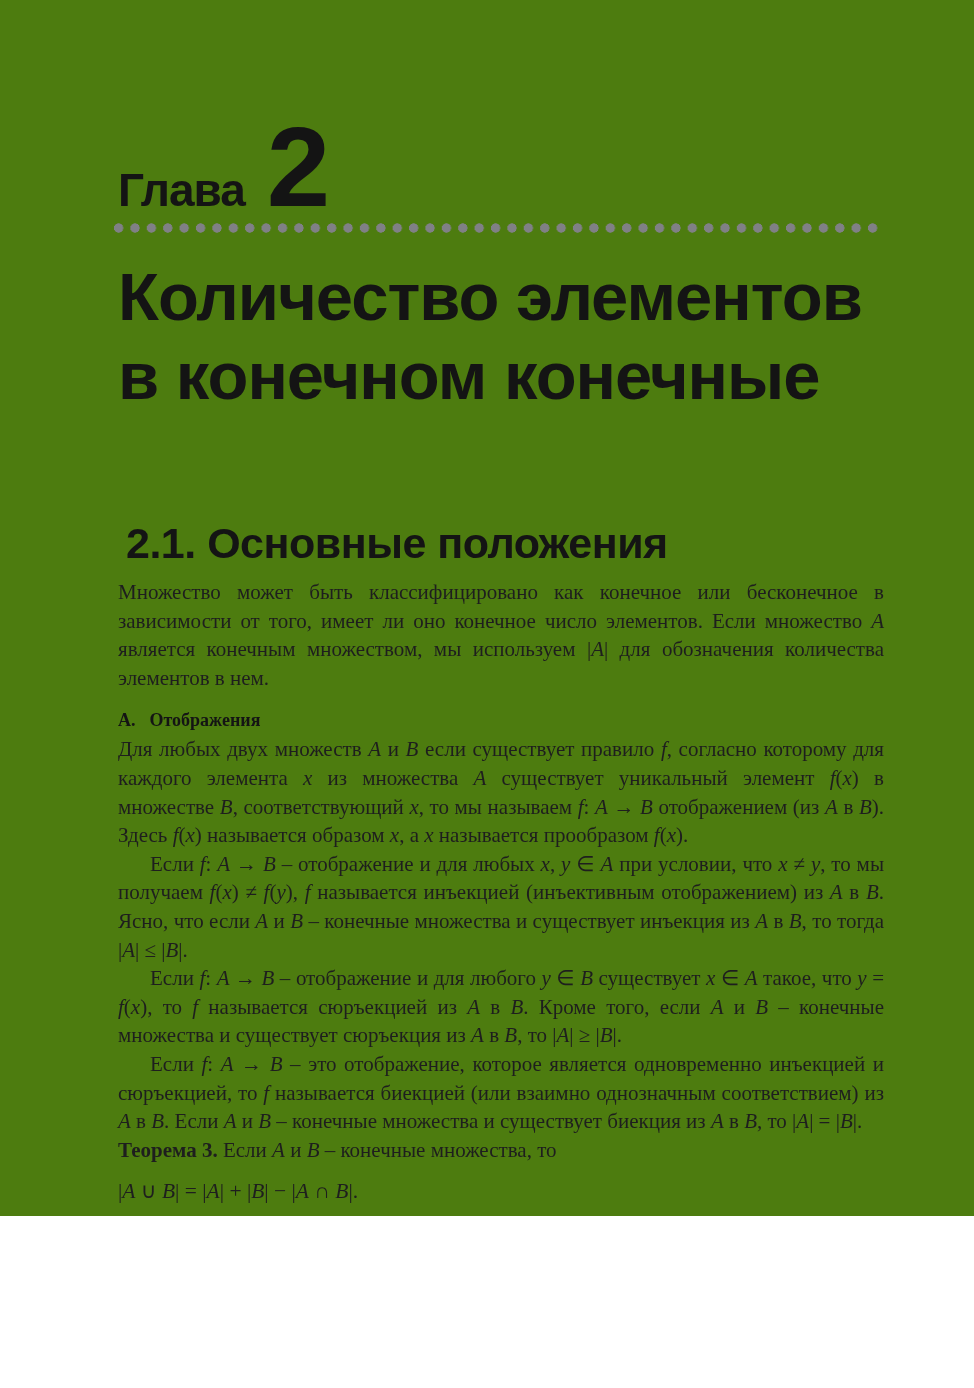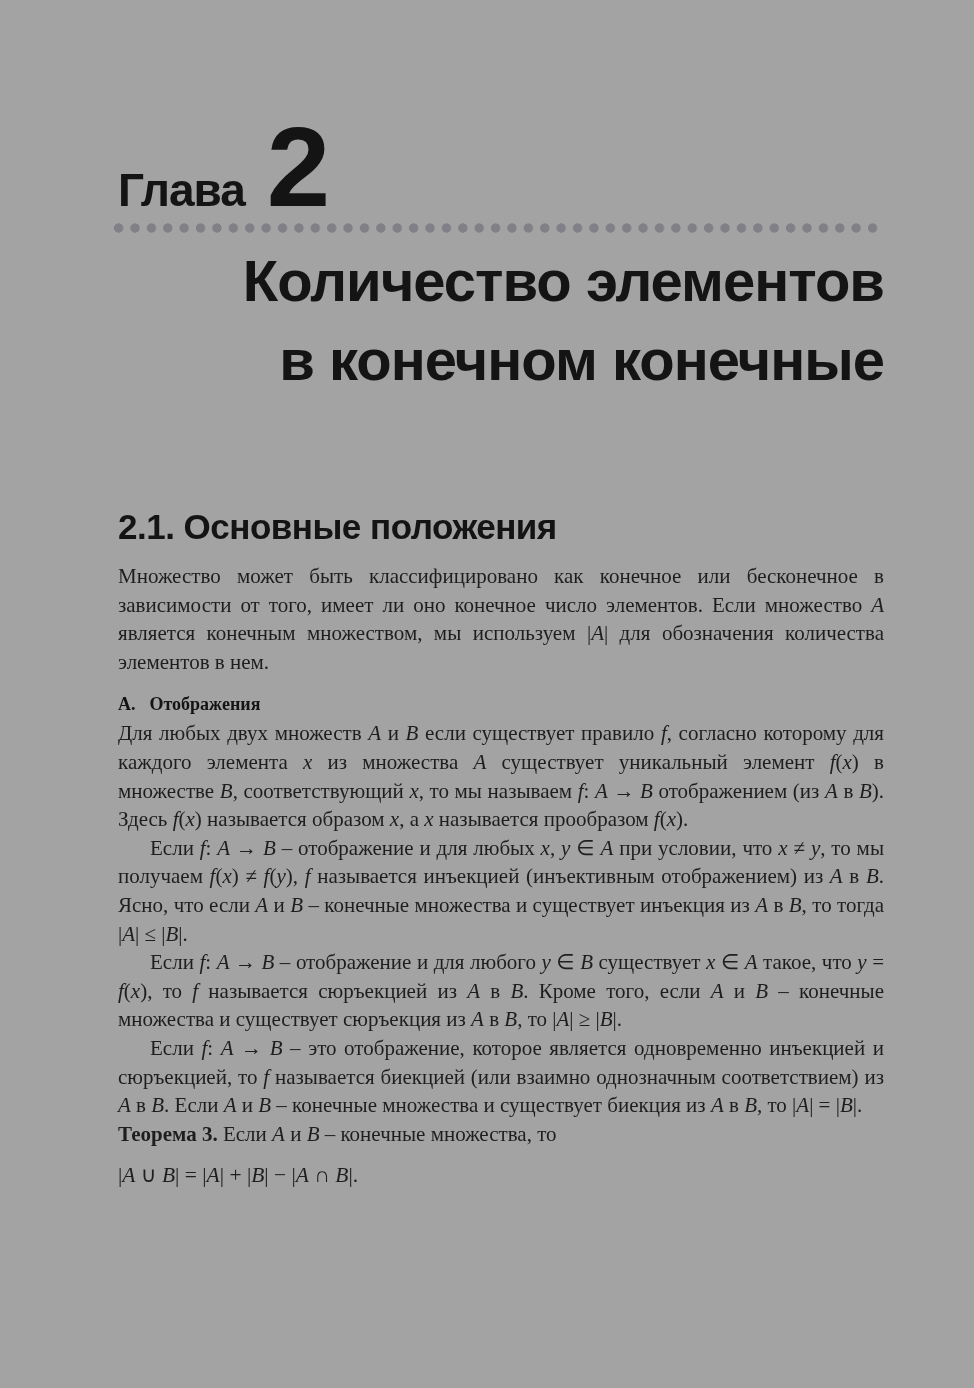--- a/index.html
+++ b/index.html
@@ -1,53 +1,53 @@
 <!DOCTYPE html>
 <html lang="ru" style="--dot-color: #808086; --ink: #1e1e1e;"><head>
 <meta charset="utf-8">
 <style>
   :root { --dot-color:#808086; --ink:#1e1e1e; --head-ink:#141414; }
   * { margin:0; padding:0; box-sizing:border-box; }
   html,body { background:#ffffff; }
   .page {
     position:relative;
-    width:974px; height:1388px;
-    background:#a3a3a3;
+    width:974px; height:1216px;
+    background:#4d7c0f;
     overflow:hidden;
     padding:118px 90px 0 118px;
     font-family:"Liberation Serif", serif;
     color:var(--ink);
   }
   
   .chapter-row {
     display:flex; align-items:baseline; gap:22px;
     font-family:"Liberation Sans", sans-serif;
     font-weight:700; color:var(--head-ink);
   }
   .chapter-label { font-size:46px; line-height:1; letter-spacing:-1px; }
   .chapter-number { font-size:114px; line-height:0.86; letter-spacing:-2px; }
   .dotted-rule {
     height:10px; margin-top:7px; margin-left:-4px;
     background-image:radial-gradient(circle at 4.6px 5px, var(--dot-color) 4.4px, rgba(0,0,0,0) 4.9px);
     background-size:16.4px 10px; background-repeat:repeat-x;
   }
   .chapter-title {
-    margin-top:8px;
-    text-align:right;
+    margin-top:24px;
+    text-align:left;
     font-family:"Liberation Sans", sans-serif;
-    font-weight:700; font-size:58px; line-height:79px;
+    font-weight:700; font-size:67px; line-height:79px;
     letter-spacing:-1px; color:var(--head-ink);
   }
   .chapter-title .t-line { display:block; }
   
   .section-heading {
     margin-top:100px;
     font-family:"Liberation Sans", sans-serif;
-    font-weight:700; font-size:35px; line-height:56px;
-    letter-spacing:-0.5px; color:var(--head-ink);
+    font-weight:700; font-size:43px; line-height:56px;
+    letter-spacing:-0.5px; color:var(--head-ink);margin-left:8px;
   }
   .section-heading .t-line { display:block; }
   
   .body-text { margin-top:7px; }
   .body-text p {
     font-size:21px; line-height:28.6px;
     text-align:justify;
   }
   p.indent { text-indent:32px; }
   .subhead {

